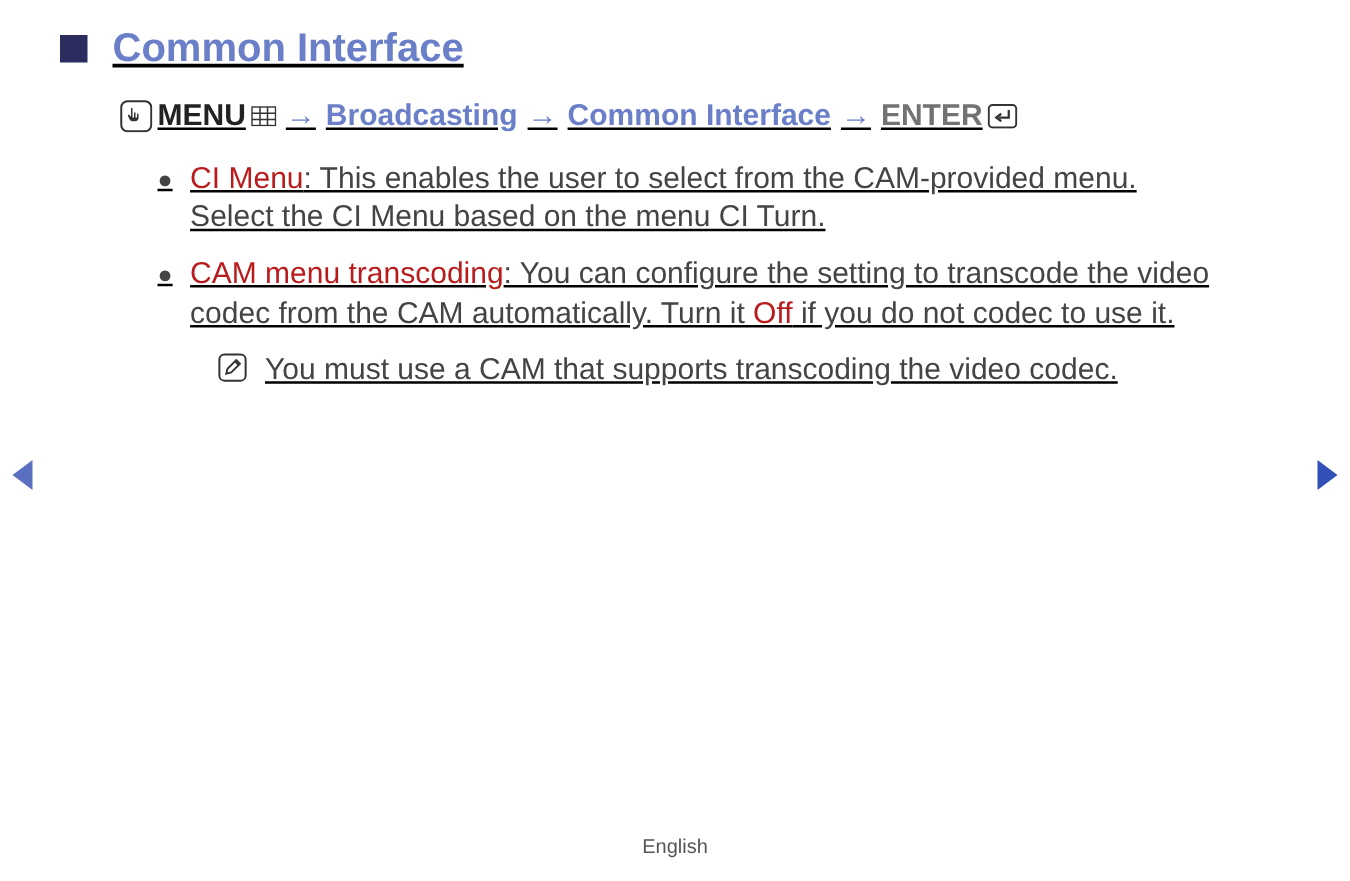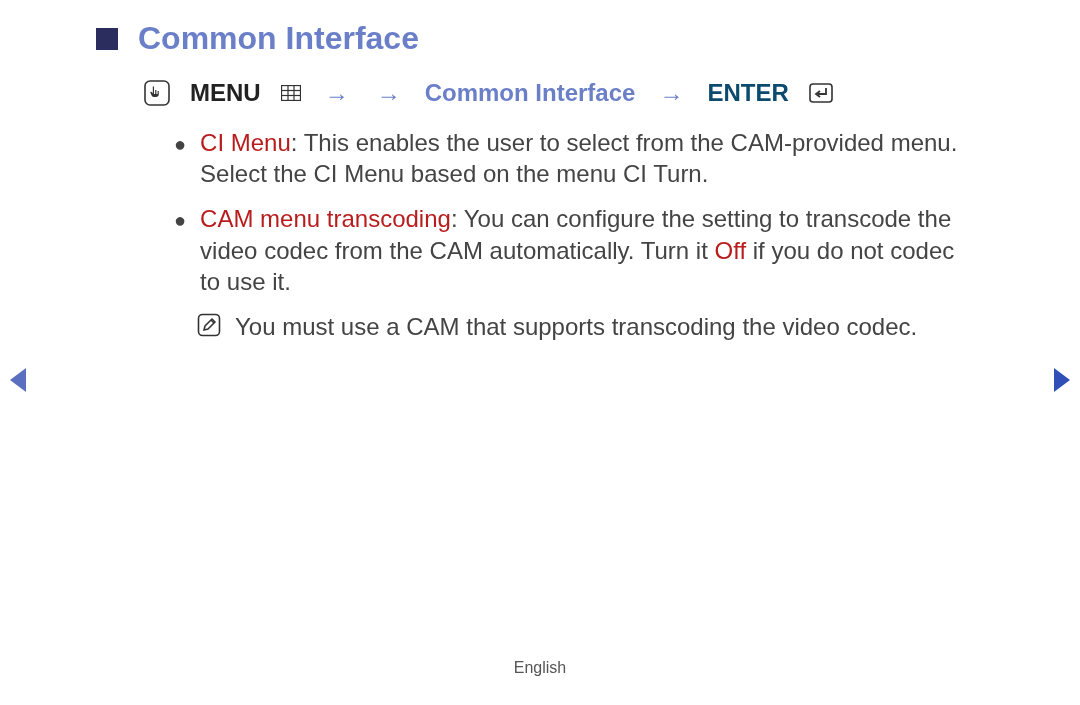--- a/index.html
+++ b/index.html
@@ -5,21 +5,22 @@
     * { margin: 0; padding: 0; box-sizing: border-box; }
     body {
       width: 1080px;
       height: 705px;
       background: #ffffff;
       font-family: Arial, Helvetica, sans-serif;
       position: relative;
       overflow: hidden;
     }
     .content {
-      padding: 20px 60px 0 96px;
+      padding: 20px 60px 0 48px;
+      text-decoration: underline;
     }
     .title-row {
       display: flex;
       align-items: center;
       gap: 20px;
       margin-bottom: 22px;
     }
     .square-bullet {
       width: 22px;
       height: 22px;
@@ -27,21 +28,21 @@
       flex-shrink: 0;
     }
     .title {
       color: #6a7fc8;
       font-size: 32px;
       font-weight: bold;
     }
     .breadcrumb-row {
       display: flex;
       align-items: center;
-      gap: 20px;
+      gap: 4px;
       margin-left: 48px;
       margin-bottom: 20px;
       font-size: 24px;
       font-weight: bold;
     }
     .hand-icon {
       width: 26px;
       height: 26px;
       flex-shrink: 0;
     }
@@ -56,21 +57,21 @@
     }
     .arrow {
       color: #6a7fc8;
       font-weight: normal;
       margin: 0 4px;
     }
     .bc-link {
       color: #6a7fc8;
     }
     .enter-label {
-      color: #0c4a6e;
+      color: #737373;
     }
     .enter-icon {
       width: 24px;
       height: 20px;
       display: inline-block;
       vertical-align: middle;
     }
     .body {
       margin-left: 78px;
       margin-right: 40px;
@@ -91,39 +92,39 @@
     }
     .bullet-text { flex: 1; }
     .term {
       color: #b91c1c;
       font-weight: normal;
     }
     .note-row {
       display: flex;
       gap: 14px;
       margin-top: 4px;
-      margin-left: 23px;
+      margin-left: 48px;
     }
     .note-icon {
       width: 24px;
       height: 24px;
       flex-shrink: 0;
       margin-top: 2px;
     }
     .note-text { flex: 1; }
     .nav-prev, .nav-next {
       position: absolute;
       top: 366px;
       cursor: pointer;
     }
     .nav-prev { left: 6px; }
     .nav-next { right: 6px; }
     .footer {
       position: absolute;
-      bottom: 28px;
+      bottom: 18px;
       left: 0;
       width: 100%;
       text-align: center;
       font-size: 16px;
       color: #555;
     }
   </style>
 </head>
 <body>
 
@@ -140,20 +141,21 @@
     </svg>
     <span class="menu-label">MENU</span>
     <svg class="menu-icon" viewBox="0 0 20 16">
       <rect x="0.5" y="0.5" width="19" height="15" fill="none" stroke="#333" stroke-width="1.3"></rect>
       <line x1="0.5" y1="5.5" x2="19.5" y2="5.5" stroke="#333" stroke-width="1.2"></line>
       <line x1="0.5" y1="10.5" x2="19.5" y2="10.5" stroke="#333" stroke-width="1.2"></line>
       <line x1="7" y1="0.5" x2="7" y2="15.5" stroke="#333" stroke-width="1.2"></line>
       <line x1="13" y1="0.5" x2="13" y2="15.5" stroke="#333" stroke-width="1.2"></line>
     </svg>
     <span class="arrow">→</span>
+    <span class="bc-link">Broadcasting</span>
     <span class="arrow">→</span>
     <span class="bc-link">Common Interface</span>
     <span class="arrow">→</span>
     <span class="enter-label">ENTER</span>
     <svg class="enter-icon" viewBox="0 0 24 20">
       <rect x="1" y="1" width="22" height="18" rx="3" fill="none" stroke="#333" stroke-width="1.6"></rect>
       <path d="M17 5 v6 h-8" fill="none" stroke="#333" stroke-width="1.8"></path>
       <path d="M11 8 l-4 3 l4 3" fill="none" stroke="#333" stroke-width="1.8"></path>
     </svg>
   </div>

